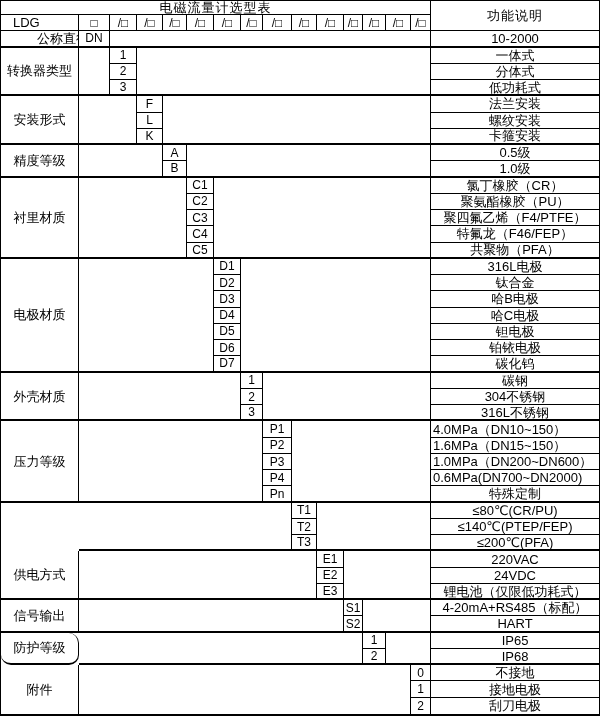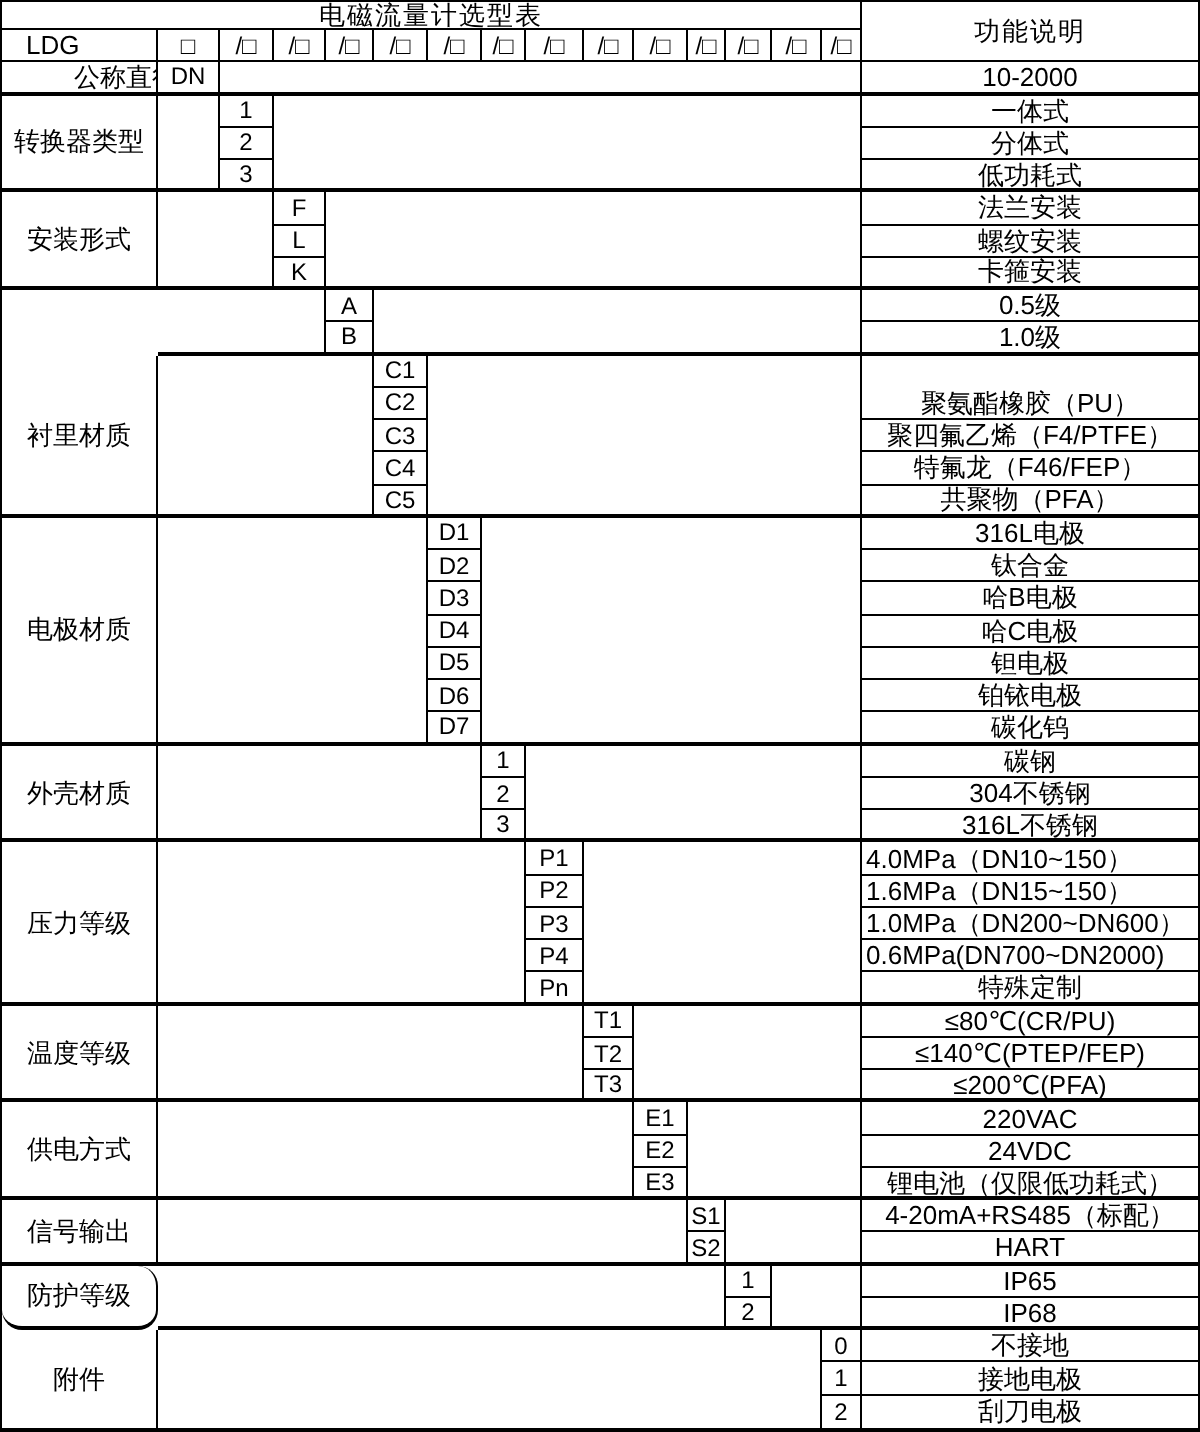--- a/index.html
+++ b/index.html
@@ -81,29 +81,31 @@
     <div class="c bd2" style="grid-area: 4 / 4 / span 3 / span 12;"></div>
     <div class="c bd2" style="grid-area: 7 / 1 / span 3;">安装形式</div>
     <div class="c bd2" style="grid-area: 7 / 2 / span 3 / span 2;"></div>
     <div class="c code-cell" style="grid-area: 7 / 4;">F</div>
     <div class="c desc-cell last-col" style="grid-area: 7 / 16;">法兰安装</div>
     <div class="c code-cell" style="grid-area: 8 / 4;">L</div>
     <div class="c desc-cell last-col" style="grid-area: 8 / 16;">螺纹安装</div>
     <div class="c code-cell bd2" style="grid-area: 9 / 4;">K</div>
     <div class="c desc-cell bd2 last-col" style="grid-area: 9 / 16;">卡箍安装</div>
     <div class="c bd2" style="grid-area: 7 / 5 / span 3 / span 11;"></div>
+    <div class="c bd2" style="grid-area: 10 / 1 / span 2;">精度等级</div>
     <div class="c bd2" style="grid-area: 10 / 2 / span 2 / span 3;"></div>
     <div class="c code-cell" style="grid-area: 10 / 5;">A</div>
     <div class="c desc-cell last-col" style="grid-area: 10 / 16;">0.5级</div>
     <div class="c code-cell bd2" style="grid-area: 11 / 5;">B</div>
     <div class="c desc-cell bd2 last-col" style="grid-area: 11 / 16;">1.0级</div>
     <div class="c bd2" style="grid-area: 10 / 6 / span 2 / span 10;"></div>
     <div class="c bd2" style="grid-area: 12 / 1 / span 5;">衬里材质</div>
     <div class="c bd2" style="grid-area: 12 / 2 / span 5 / span 4;"></div>
     <div class="c code-cell" style="grid-area: 12 / 6;">C1</div>
+    <div class="c desc-cell last-col" style="grid-area: 12 / 16;">氯丁橡胶（CR）</div>
     <div class="c code-cell" style="grid-area: 13 / 6;">C2</div>
     <div class="c desc-cell last-col" style="grid-area: 13 / 16;">聚氨酯橡胶（PU）</div>
     <div class="c code-cell" style="grid-area: 14 / 6;">C3</div>
     <div class="c desc-cell last-col" style="grid-area: 14 / 16;">聚四氟乙烯（F4/PTFE）</div>
     <div class="c code-cell" style="grid-area: 15 / 6;">C4</div>
     <div class="c desc-cell last-col" style="grid-area: 15 / 16;">特氟龙（F46/FEP）</div>
     <div class="c code-cell bd2" style="grid-area: 16 / 6;">C5</div>
     <div class="c desc-cell bd2 last-col" style="grid-area: 16 / 16;">共聚物（PFA）</div>
     <div class="c bd2" style="grid-area: 12 / 7 / span 5 / span 9;"></div>
     <div class="c bd2" style="grid-area: 17 / 1 / span 7;">电极材质</div>
@@ -138,21 +140,20 @@
     <div class="c desc-cell left last-col" style="grid-area: 27 / 16;">4.0MPa（DN10~150）</div>
     <div class="c code-cell" style="grid-area: 28 / 9;">P2</div>
     <div class="c desc-cell left last-col" style="grid-area: 28 / 16;">1.6MPa（DN15~150）</div>
     <div class="c code-cell" style="grid-area: 29 / 9;">P3</div>
     <div class="c desc-cell left last-col" style="grid-area: 29 / 16;">1.0MPa（DN200~DN600）</div>
     <div class="c code-cell" style="grid-area: 30 / 9;">P4</div>
     <div class="c desc-cell left last-col" style="grid-area: 30 / 16;">0.6MPa(DN700~DN2000)</div>
     <div class="c code-cell bd2" style="grid-area: 31 / 9;">Pn</div>
     <div class="c desc-cell bd2 last-col" style="grid-area: 31 / 16;">特殊定制</div>
     <div class="c bd2" style="grid-area: 27 / 10 / span 5 / span 6;"></div>
-    <div class="c bd2" style="grid-area: 32 / 1 / span 3;">温度等级</div>
     <div class="c bd2" style="grid-area: 32 / 2 / span 3 / span 8;"></div>
     <div class="c code-cell" style="grid-area: 32 / 10;">T1</div>
     <div class="c desc-cell last-col" style="grid-area: 32 / 16;">≤80℃(CR/PU)</div>
     <div class="c code-cell" style="grid-area: 33 / 10;">T2</div>
     <div class="c desc-cell last-col" style="grid-area: 33 / 16;">≤140℃(PTEP/FEP)</div>
     <div class="c code-cell bd2" style="grid-area: 34 / 10;">T3</div>
     <div class="c desc-cell bd2 last-col" style="grid-area: 34 / 16;">≤200℃(PFA)</div>
     <div class="c bd2" style="grid-area: 32 / 11 / span 3 / span 5;"></div>
     <div class="c bd2" style="grid-area: 35 / 1 / span 3;">供电方式</div>
     <div class="c bd2" style="grid-area: 35 / 2 / span 3 / span 9;"></div>

